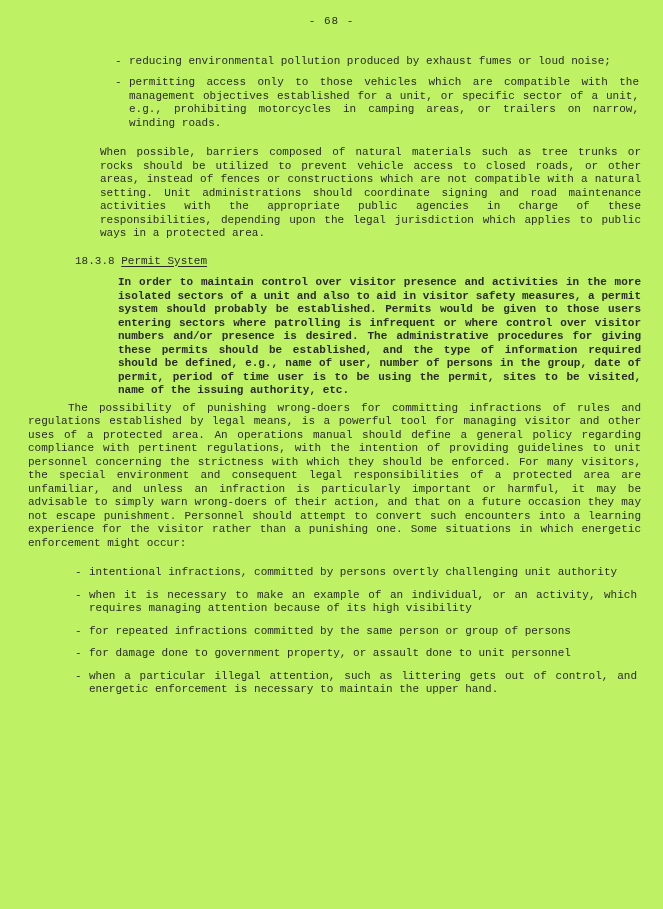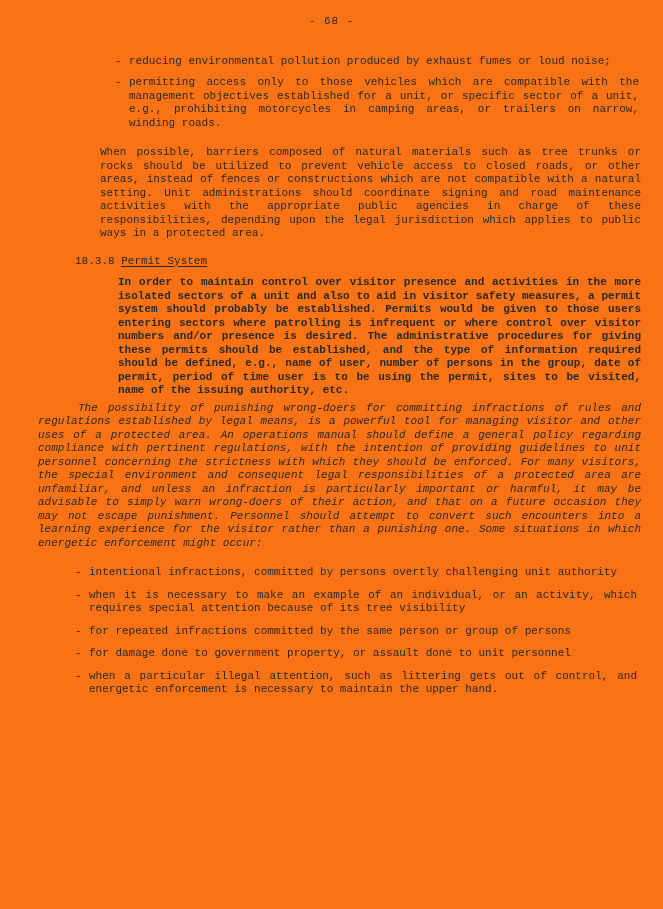--- a/index.html
+++ b/index.html
@@ -5,21 +5,21 @@
   html, body {
     margin: 0;
     padding: 0;
     background: #fbfbf9;
   }
   .page {
     position: relative;
     width: 663px;
     height: 909px;
     box-sizing: border-box;
-    background: #f97316;
+    background: #bef264;
     color: #2a2a28;
     font-family: "Liberation Mono", "DejaVu Sans Mono", monospace;
     font-size: 11px;
     line-height: 13.5px;
     overflow: hidden;
   }
   .page-number {
     text-align: center;
     padding-top: 15px;
     letter-spacing: 1px;
@@ -55,24 +55,23 @@
   }
   .para-permit {
     margin: 0 22px 0 118px;
     text-align: justify;
     font-weight: bold;
   }
   .heading-infractions {
     margin: 17px 0 0 28px;
   }
   .para-infractions {
-    margin: 4px 22px 0 38px;
+    margin: 4px 22px 0 28px;
     text-indent: 40px;
     text-align: justify;
-    font-style: italic;
   }
   .enforcement-bullets {
     margin: 16px 26px 0 75px;
   }
   .enforcement-bullets .bullet {
     margin-bottom: 9px;
   }
   .para-closing {
     margin: 13px 22px 0 28px;
     text-indent: 40px;
@@ -109,21 +108,21 @@
 
   <div class="para-infractions">The possibility of punishing wrong-doers for committing infractions of rules and regulations established by legal means, is a powerful tool for managing visitor and other uses of a protected area. An operations manual should define a general policy regarding compliance with pertinent regulations, with the intention of providing guidelines to unit personnel concerning the strictness with which they should be enforced. For many visitors, the special environment and consequent legal responsibilities of a protected area are unfamiliar, and unless an infraction is particularly important or harmful, it may be advisable to simply warn wrong-doers of their action, and that on a future occasion they may not escape punishment. Personnel should attempt to convert such encounters into a learning experience for the visitor rather than a punishing one. Some situations in which energetic enforcement might occur:</div>
 
   <div class="enforcement-bullets">
     <div class="bullet">
       <span class="marker">-</span>
       <span class="text">intentional infractions, committed by persons overtly challenging unit authority</span>
     </div>
     <div class="bullet">
       <span class="marker">-</span>
-      <span class="text">when it is necessary to make an example of an individual, or an activity, which requires special attention because of its tree visibility</span>
+      <span class="text">when it is necessary to make an example of an individual, or an activity, which requires managing attention because of its high visibility</span>
     </div>
     <div class="bullet">
       <span class="marker">-</span>
       <span class="text">for repeated infractions committed by the same person or group of persons</span>
     </div>
     <div class="bullet">
       <span class="marker">-</span>
       <span class="text">for damage done to government property, or assault done to unit personnel</span>
     </div>
     <div class="bullet">

